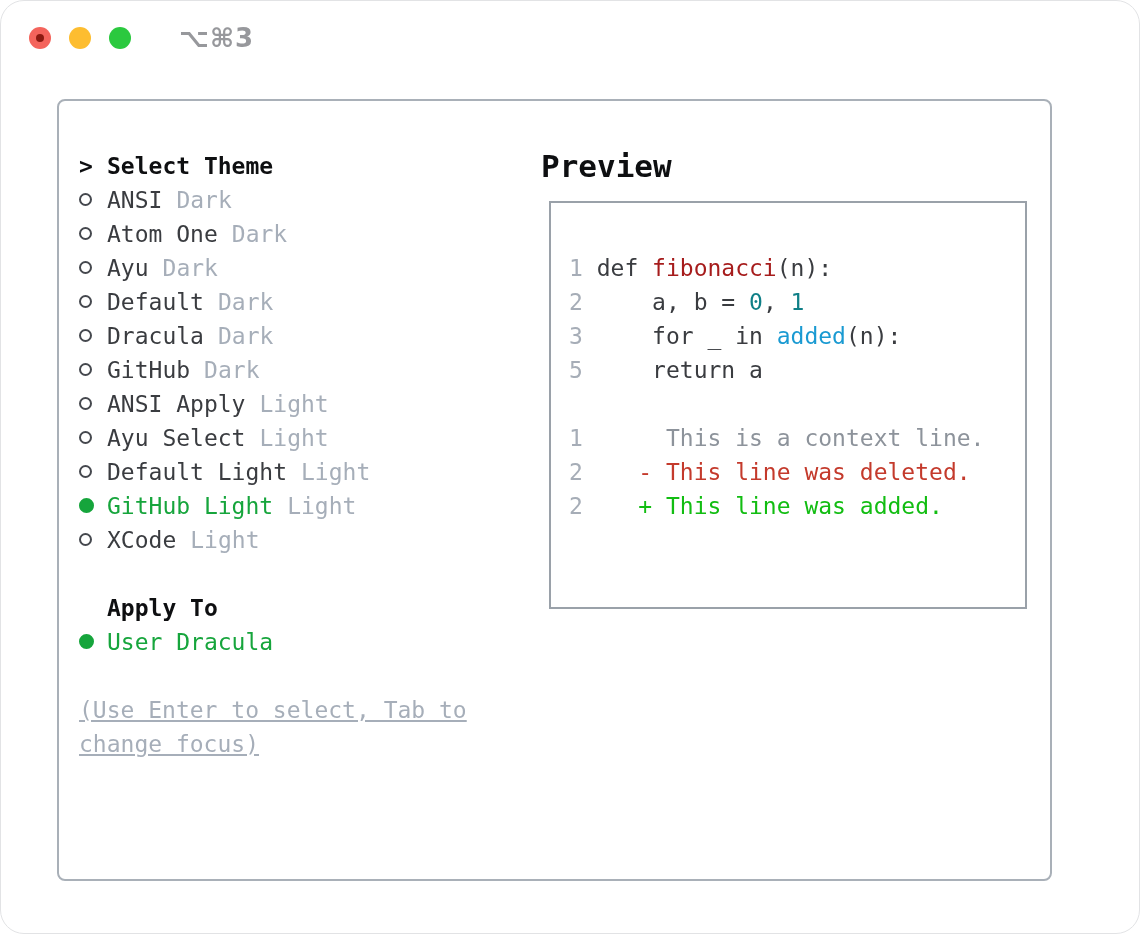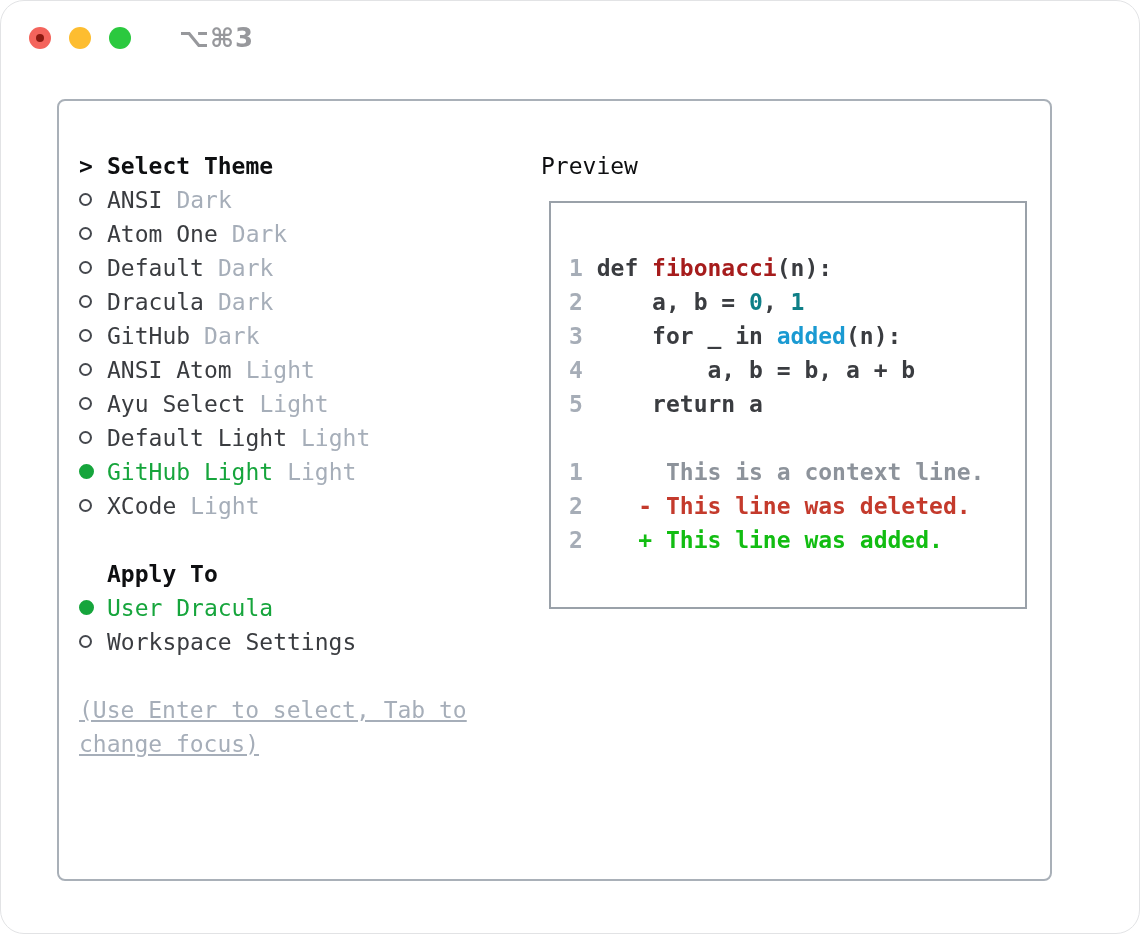--- a/index.html
+++ b/index.html
@@ -55,25 +55,25 @@
           vertical-align:middle;margin-top:-4px;}
   .circle.sel{background:var(--accent-green);border-color:var(--accent-green);
               width:15px;height:15px;}
   .head{font-weight:bold;color:var(--text-black);}
   .name{color:var(--text-dark);}
   .name.sel{color:var(--accent-green);}
   .tag{color:var(--muted);margin-left:14px;text-align:right;}
   .hint{color:var(--muted);text-decoration:underline;}
   
   .right-col{position:absolute;left:482px;top:48px;}
-  .preview-head{height:34px;line-height:34px;font-size:23px;font-weight:normal;
+  .preview-head{height:34px;line-height:34px;font-size:31px;font-weight:bold;
                 color:var(--text-black);}
   .preview-box{margin-top:18px;margin-left:8px;width:478px;height:408px;
                box-sizing:border-box;border:2px solid var(--box-border);
-               padding:48px 12px 0 18px;background:#fff;font-weight:bold;}
+               padding:48px 12px 0 18px;background:#fff;}
   .cline{height:34px;line-height:34px;font-size:23px;white-space:pre;}
   .ln{color:var(--ln-gray);}
   .tok-pl{color:var(--text-dark);}
   .tok-kw{color:var(--text-dark);}
   .tok-fn{color:var(--fn-red);}
   .tok-num{color:var(--num-teal);}
   .tok-bi{color:var(--builtin-blue);}
   .tok-ctx{color:var(--ctx-gray);}
   .tok-del{color:var(--del-red);}
   .tok-add{color:var(--add-green);}
@@ -94,51 +94,50 @@
 
   <div class="panel">
 
     <div class="left-col">
       <div class="row">
         <span class="gutter"><span class="prompt">&gt;</span></span><span class="head">Select Theme</span>
       </div>
       <div>
           <div class="row"><span class="gutter"><span class="circle"></span></span><span class="name">ANSI</span><span class="tag">Dark</span></div>
           <div class="row"><span class="gutter"><span class="circle"></span></span><span class="name">Atom One</span><span class="tag">Dark</span></div>
+          <div class="row"><span class="gutter"><span class="circle"></span></span><span class="name">Ayu</span><span class="tag">Dark</span></div>
           <div class="row"><span class="gutter"><span class="circle"></span></span><span class="name">Default</span><span class="tag">Dark</span></div>
           <div class="row"><span class="gutter"><span class="circle"></span></span><span class="name">Dracula</span><span class="tag">Dark</span></div>
           <div class="row"><span class="gutter"><span class="circle"></span></span><span class="name">GitHub</span><span class="tag">Dark</span></div>
-          <div class="row"><span class="gutter"><span class="circle"></span></span><span class="name">ANSI Atom</span><span class="tag">Light</span></div>
+          <div class="row"><span class="gutter"><span class="circle"></span></span><span class="name">ANSI Apply</span><span class="tag">Light</span></div>
           <div class="row"><span class="gutter"><span class="circle"></span></span><span class="name">Ayu Select</span><span class="tag">Light</span></div>
           <div class="row"><span class="gutter"><span class="circle"></span></span><span class="name">Default Light</span><span class="tag">Light</span></div>
           <div class="row"><span class="gutter"><span class="circle sel"></span></span><span class="name sel">GitHub Light</span><span class="tag">Light</span></div>
           <div class="row"><span class="gutter"><span class="circle"></span></span><span class="name">XCode</span><span class="tag">Light</span></div>
         </div>
       <div class="row"></div>
       <div class="row">
         <span class="gutter"></span><span class="head">Apply To</span>
       </div>
       <div>
           <div class="row"><span class="gutter"><span class="circle sel"></span></span><span class="name sel">User Dracula</span></div>
-          <div class="row"><span class="gutter"><span class="circle"></span></span><span class="name">Workspace Settings</span></div>
         </div>
       <div class="row"></div>
       <div>
           <div class="row hint">(Use Enter to select, Tab to</div>
           <div class="row hint">change focus)</div>
         </div>
     </div>
 
     <div class="right-col">
       <div class="preview-head">Preview</div>
       <div class="preview-box">
           <div class="cline"><span class="ln">1 </span><span class="tok-kw">def </span><span class="tok-fn">fibonacci</span><span class="tok-pl">(n):</span></div>
           <div class="cline"><span class="ln">2 </span><span class="tok-pl">    a, b = </span><span class="tok-num">0</span><span class="tok-pl">, </span><span class="tok-num">1</span></div>
           <div class="cline"><span class="ln">3 </span><span class="tok-pl">    for _ in </span><span class="tok-bi">added</span><span class="tok-pl">(n):</span></div>
-          <div class="cline"><span class="ln">4 </span><span class="tok-pl">        a, b = b, a + b</span></div>
           <div class="cline"><span class="ln">5 </span><span class="tok-pl">    return a</span></div>
           <div class="cline"><span class="ln"> </span></div>
           <div class="cline"><span class="ln">1 </span><span class="tok-ctx">     This is a context line.</span></div>
           <div class="cline"><span class="ln">2 </span><span class="tok-del">   - This line was deleted.</span></div>
           <div class="cline"><span class="ln">2 </span><span class="tok-add">   + This line was added.</span></div>
         </div>
     </div>
 
   </div>
 </div>

